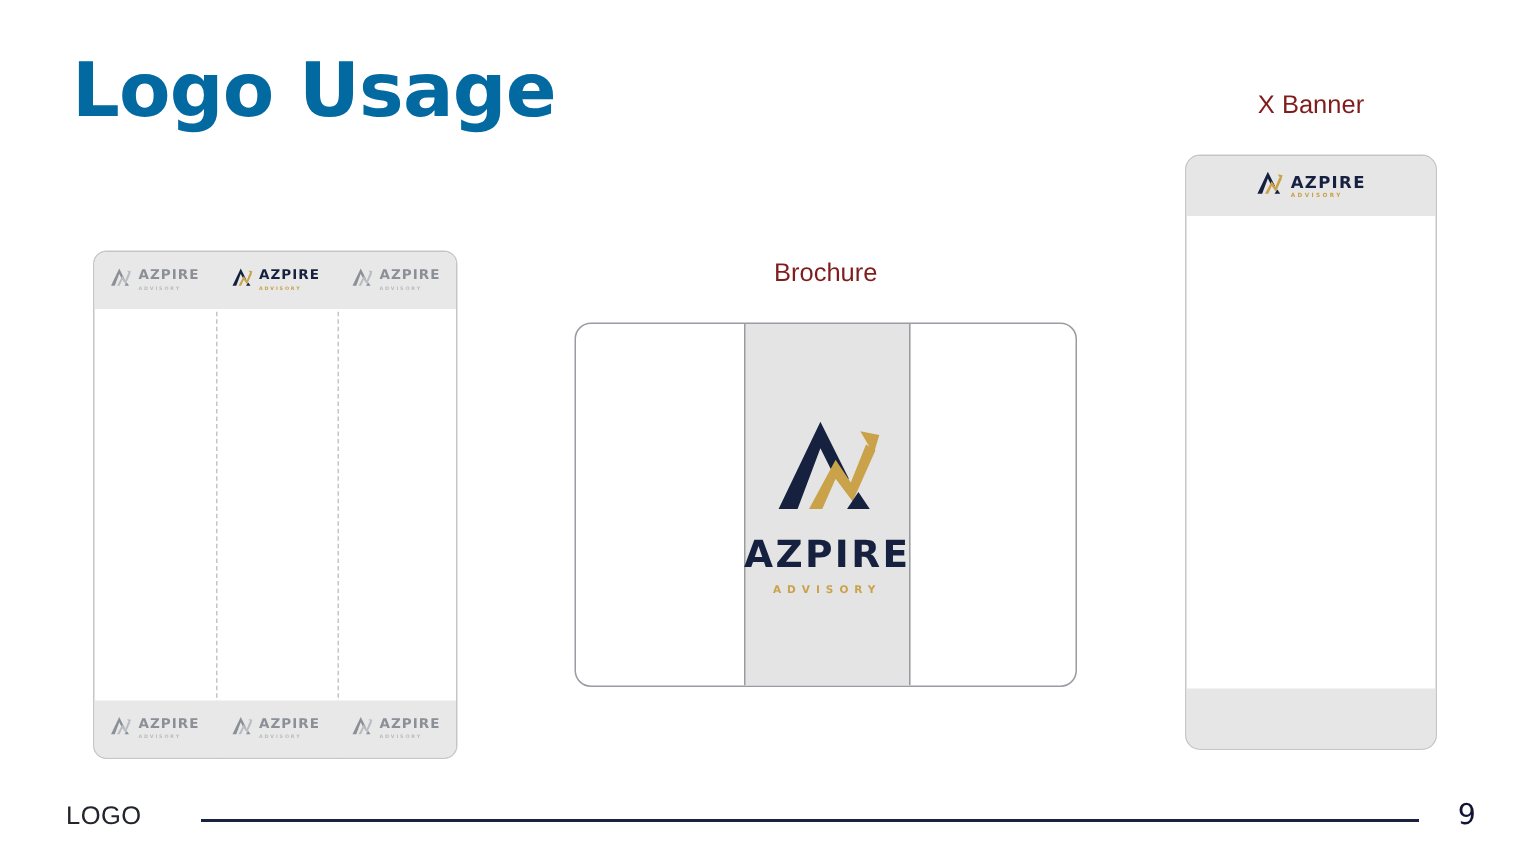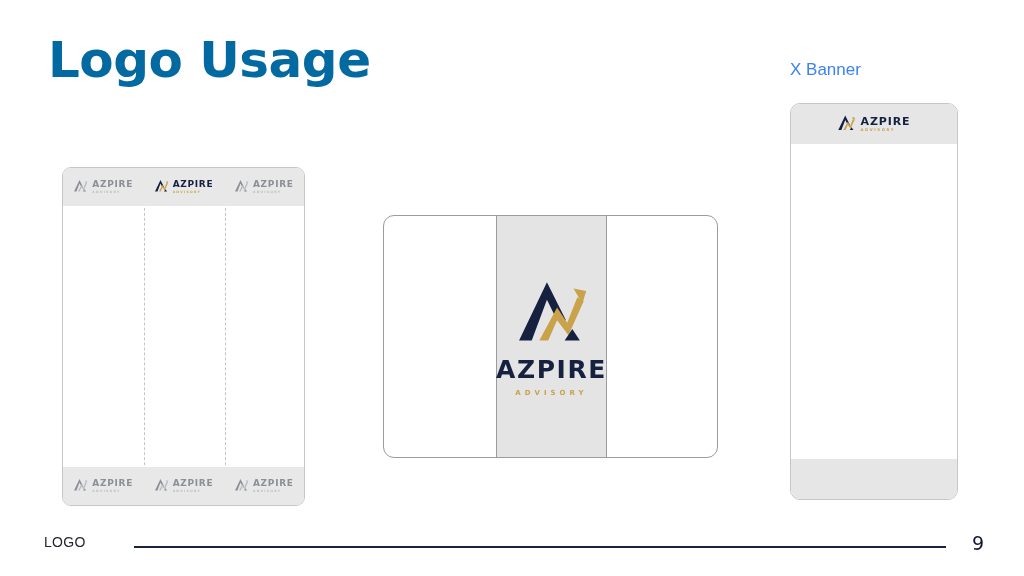--- a/index.html
+++ b/index.html
@@ -30,23 +30,24 @@
     letter-spacing: -0.5px;
     color: #0369a1;
     font-family: "DejaVu Sans", sans-serif;
     white-space: nowrap;
   }
 
   
   .caption {
     position: absolute;
     font-size: 17px;
-    color: #3b82f6;
+    color: #7f1d1d;
     font-family: "Liberation Sans", sans-serif;
     white-space: nowrap;
+    text-align: center;
   }
   #cap-poster   { left: 62px;  top: 123px; width: 243px; }
   #cap-brochure { left: 383px; top: 172px; width: 335px; }
   #cap-banner   { left: 790px; top: 60px;  width: 168px; }
 
   
   .logo-h { display: flex; align-items: center; gap: 4px; }
   .logo-h .mark { flex: 0 0 auto; }
   .logo-h .words { display: flex; flex-direction: column; align-items: flex-start; line-height: 1; }
   .logo-h .wordmark {
@@ -175,21 +176,21 @@
   #banner-band-top    { top: 0;    height: 40px; }
   #banner-band-bottom { bottom: 0; height: 40px; }
   .logo-small .wordmark { font-size: 11px; letter-spacing: 0.9px; }
   .logo-small .sub      { font-size: 3.8px; letter-spacing: 1.6px; margin-top: 1.5px; }
 
   
   #footer-label {
     position: absolute;
     left: 44px;
     top: 534px;
-    font-size: 14px;
+    font-size: 17px;
     color: #22242e;
     letter-spacing: 0.3px;
   }
   #footer-rule {
     position: absolute;
     left: 134px;
     top: 546px;
     width: 812px;
     height: 2px;
     background: #1b2240;
@@ -318,20 +319,21 @@
           </span>
           <span class="words">
             <span class="wordmark">AZPIRE</span>
             <span class="sub">ADVISORY</span>
           </span>
         </div>
       </div>
     </div>
   </div>
 
+  <div class="caption" id="cap-brochure">Brochure</div>
 
   <div id="brochure">
     <div id="brochure-panel-center">
       <div class="logo-v logo-big">
         <span class="mark">
           <svg width="76" height="66" viewBox="0 0 60 52" aria-hidden="true">
             <path d="M4 50 L26 4 L41 34 L34 34 L26 18 L14 50 Z" fill="#16213f"></path>
             <path d="M20 50 L34 24 L42 36 L50 16 L55 19 L43 46 L34 34 L27 50 Z" fill="#c9a24a"></path>
             <path d="M47 9 L57 11 L54 21 Z" fill="#c9a24a"></path>
             <path d="M46 41 L52 50 L40 50 Z" fill="#16213f"></path>

